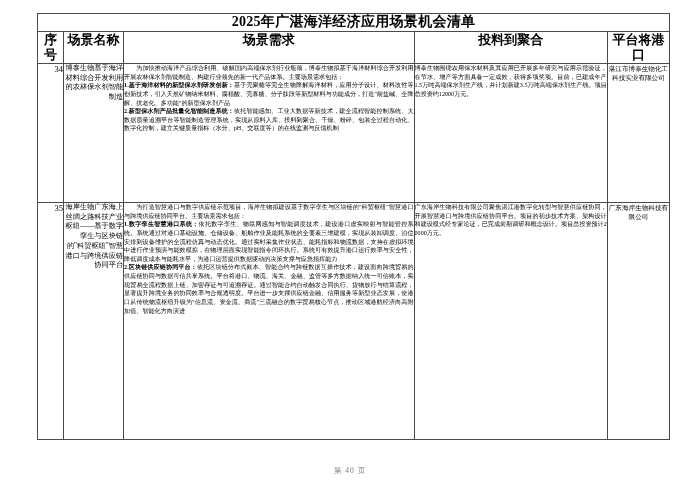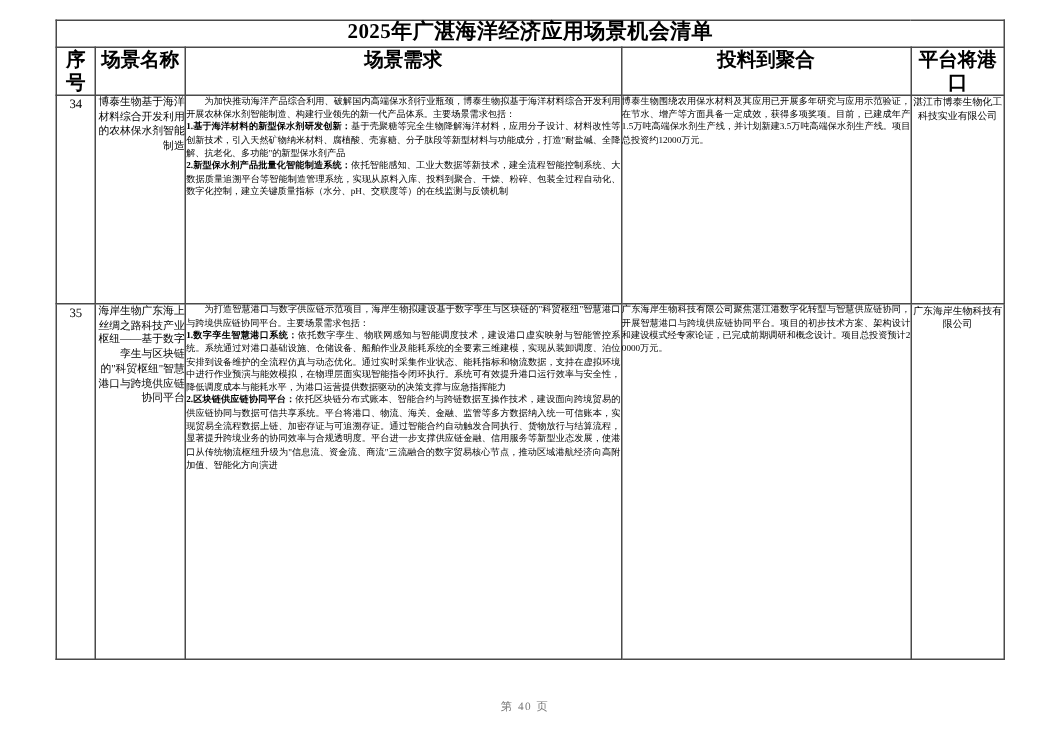--- a/index.html
+++ b/index.html
@@ -52,21 +52,21 @@
     vertical-align: middle;
     line-height: 1.2;
   }
   .c-seq   { width: 26px; }
   .c-name  { width: 60px; }
   .c-need  { width: 290px; }
   .c-base  { width: 193px; }
   .c-owner { width: 62px; }
 
   .cell-seq {
-    text-align: center;
+    text-align: right;
     vertical-align: middle;
     font-size: 8.5px;
   }
   .cell-name {
     text-align: right;
     vertical-align: middle;
     font-size: 7.2px;
     line-height: 1.35;
     padding: 2px 3px;
     word-break: break-all;

